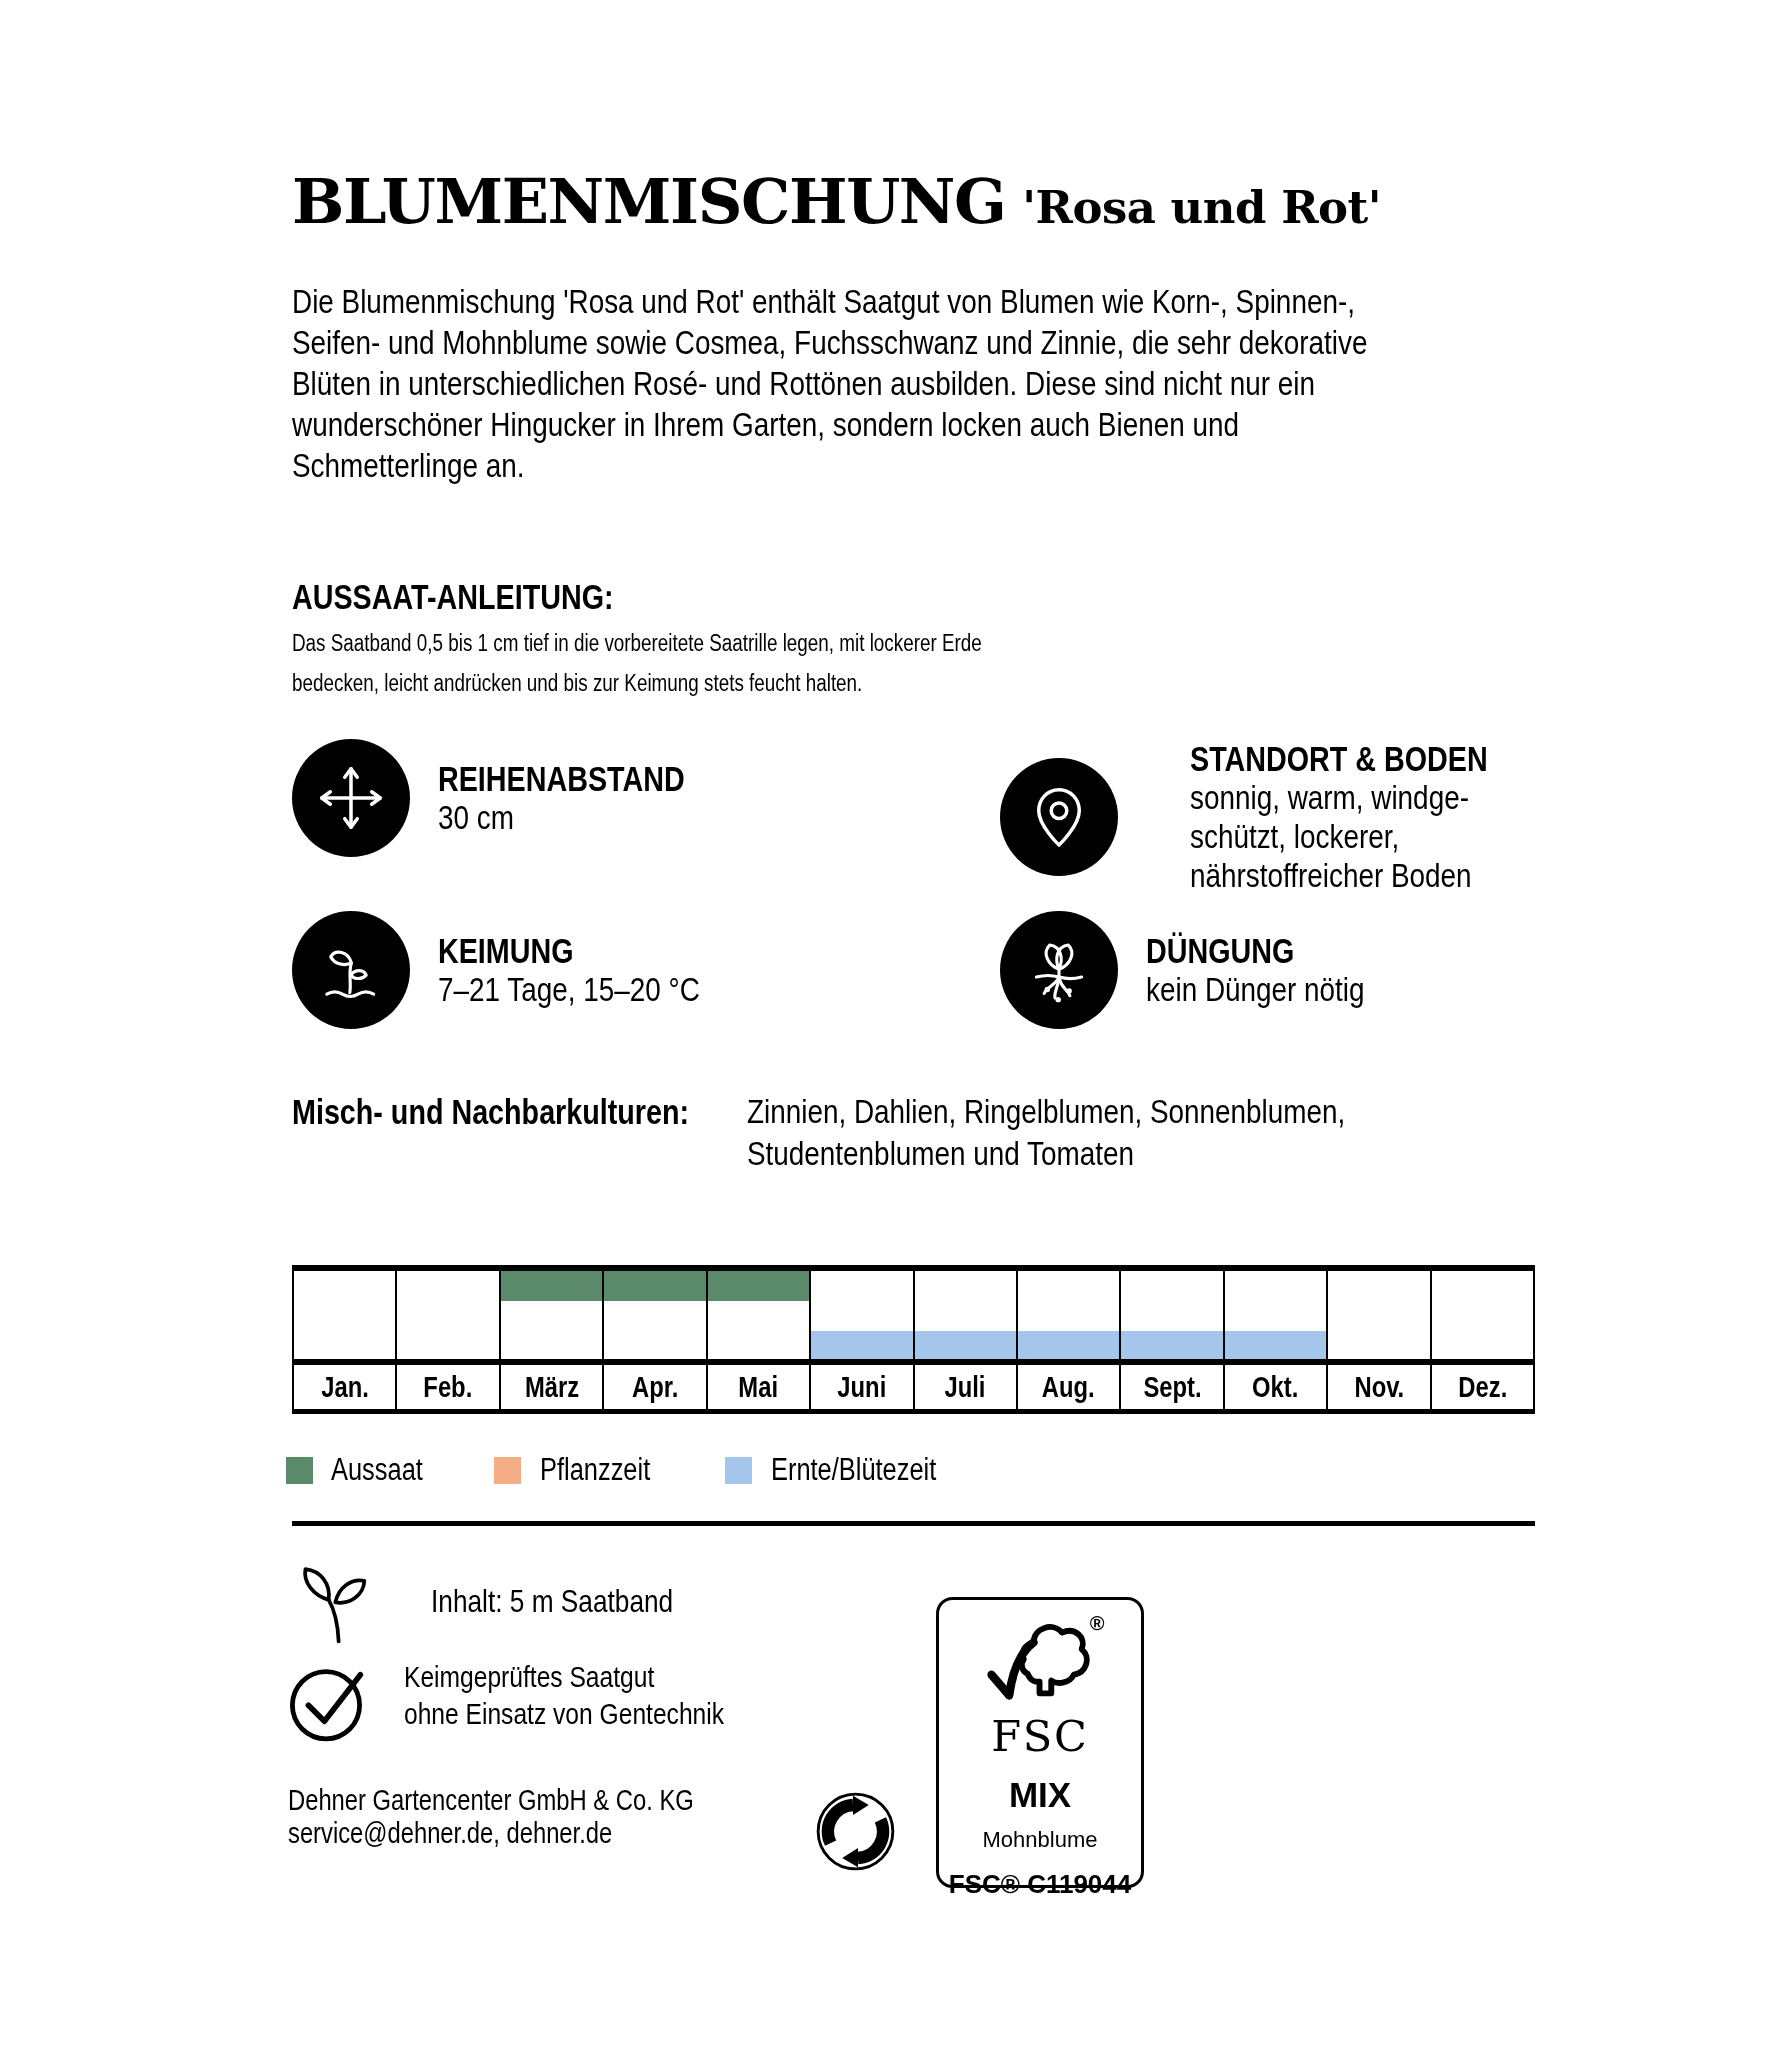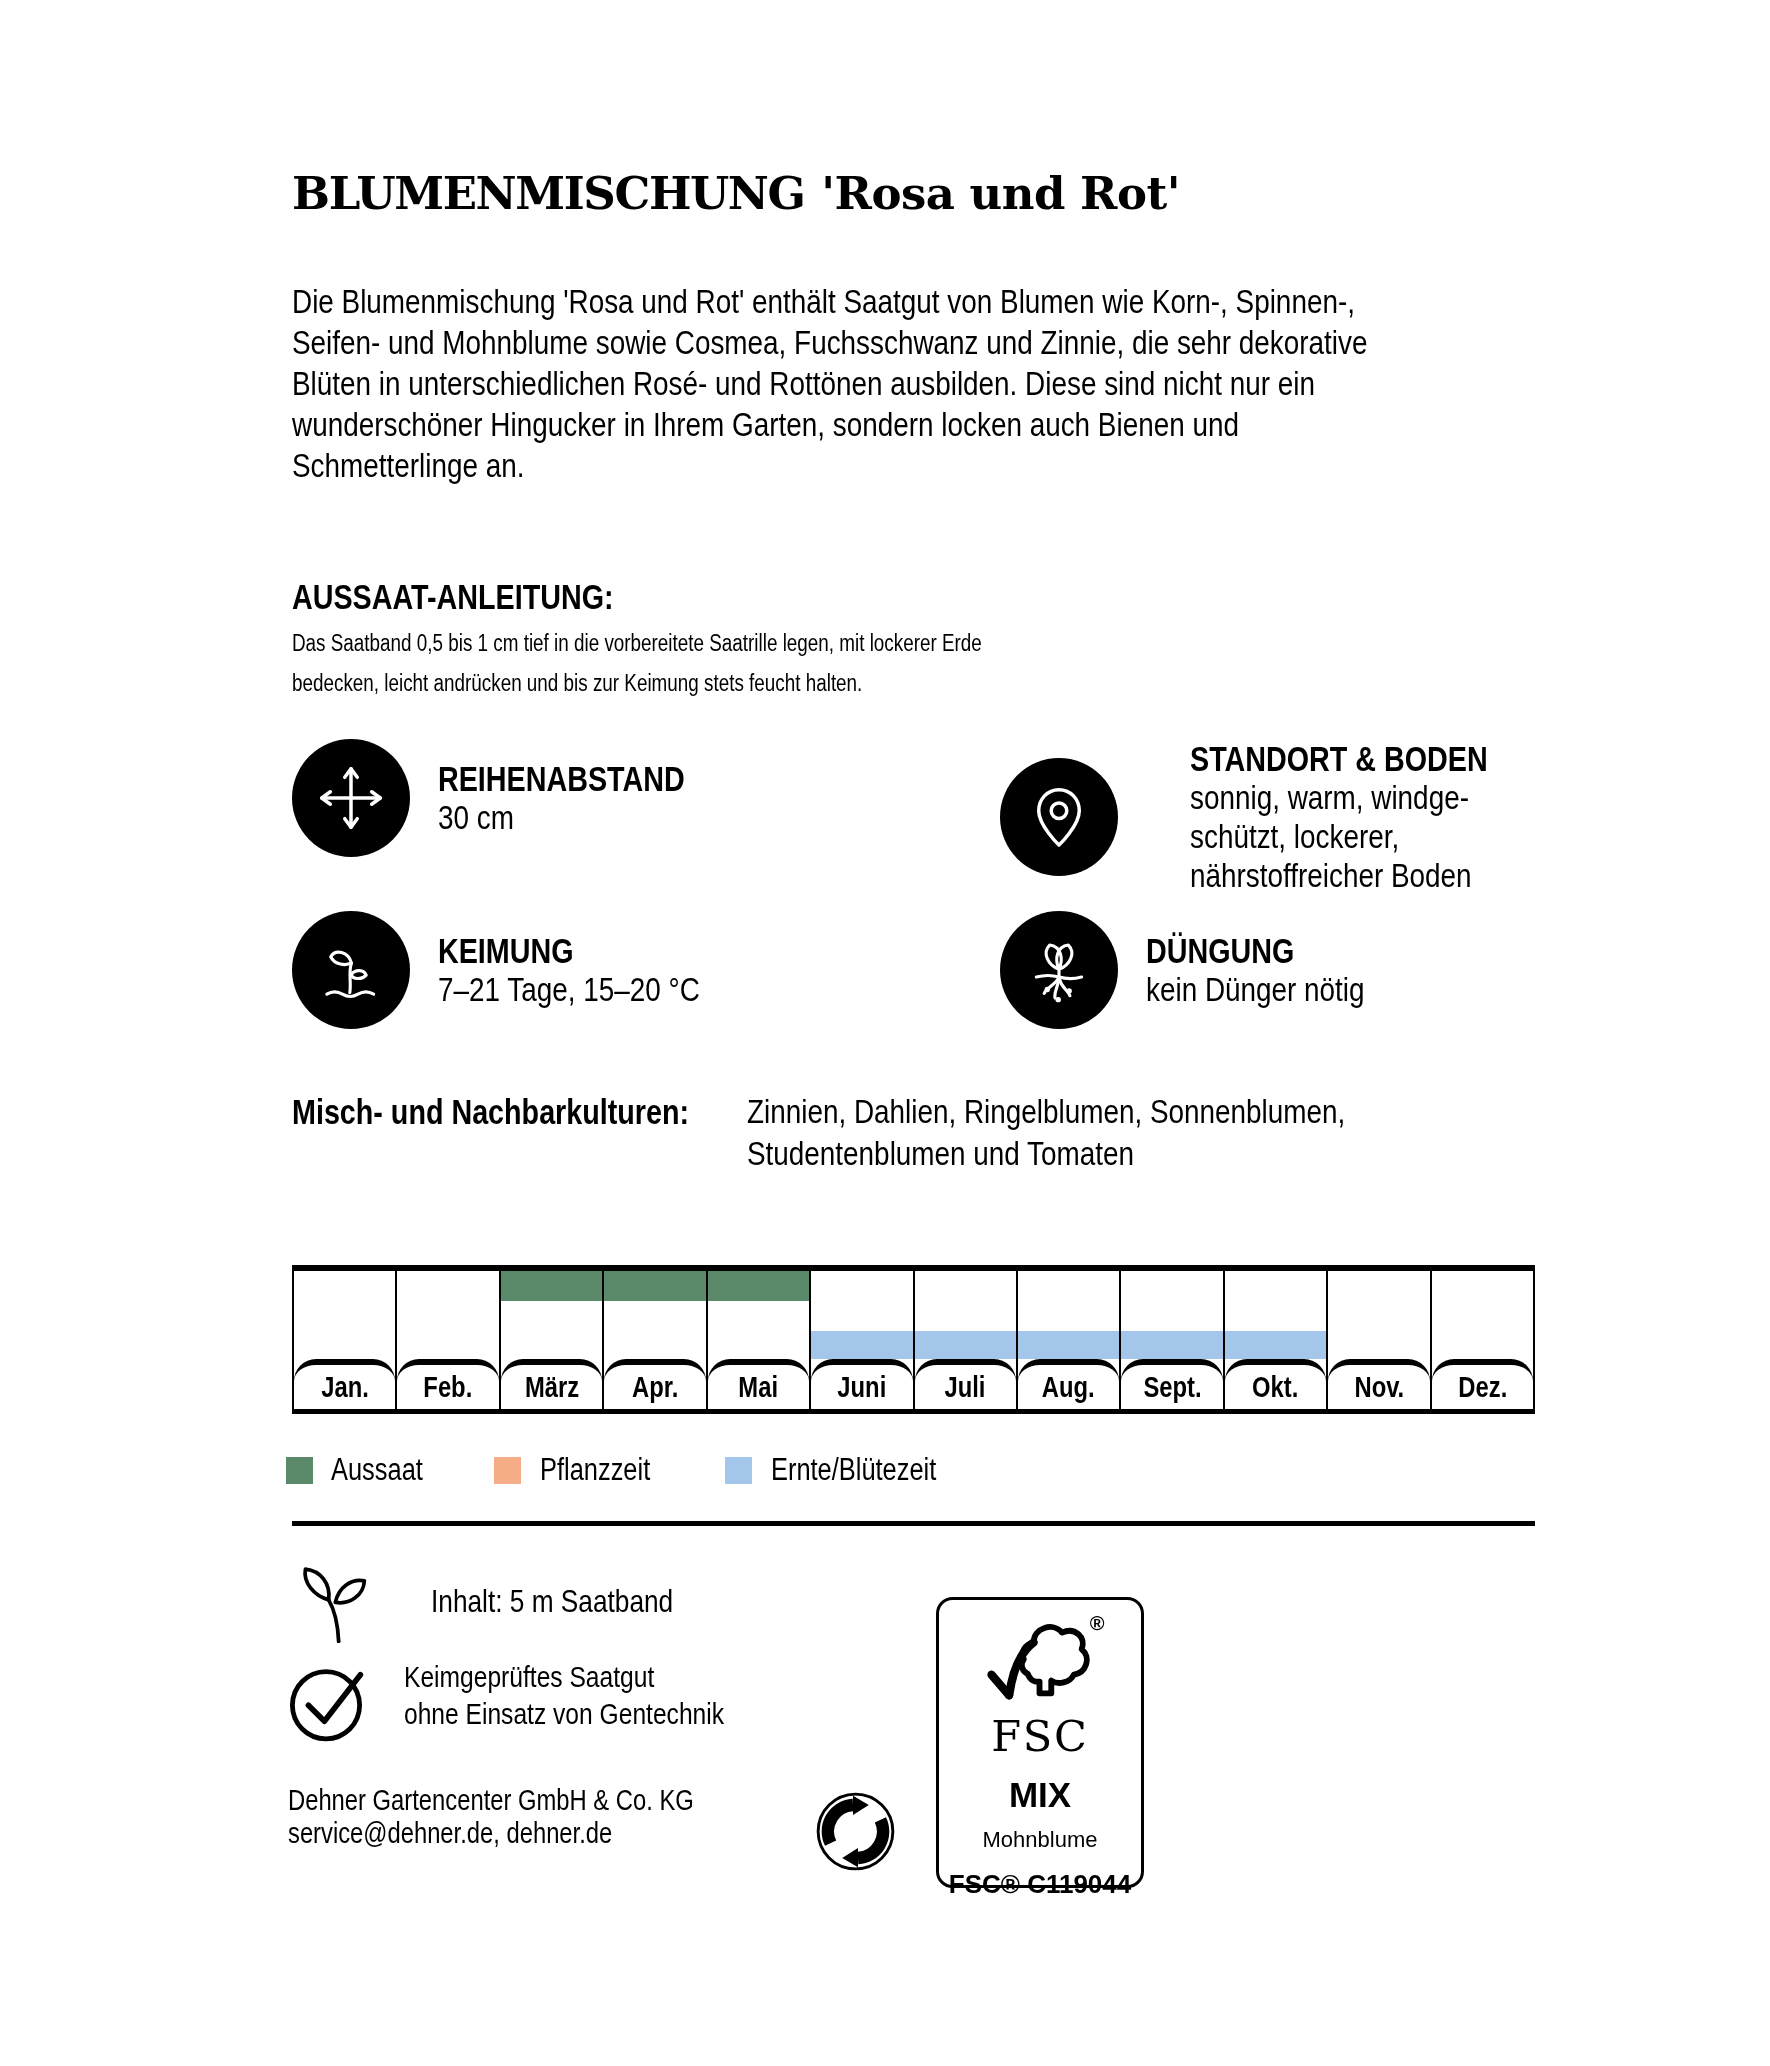--- a/index.html
+++ b/index.html
@@ -3,21 +3,21 @@
 <meta charset="utf-8">
 <style>
   html,body{margin:0;padding:0;background:#e8e8e8;}
   .page{position:relative;width:1771px;height:2066px;background:#ffffff;overflow:hidden;
         font-family:"Liberation Sans",sans-serif;color:#000;}
   .abs{position:absolute;}
   .cond{display:inline-block;transform:scaleX(0.82);transform-origin:0 50%;white-space:nowrap;}
   .cond-c{display:inline-block;transform:scaleX(0.82);transform-origin:50% 50%;white-space:nowrap;}
 
   
-  .title-main{font-family:"DejaVu Serif",serif;font-weight:700;font-size:45px;letter-spacing:-1.4px;}
+  .title-main{font-family:"DejaVu Serif",serif;font-weight:700;font-size:62px;letter-spacing:-1.4px;}
   .title-variety{font-family:"DejaVu Serif",serif;font-weight:700;font-size:45px;margin-left:16.6px;letter-spacing:-0.5px;}
 
   
   .intro{top:281px;left:292px;font-size:34px;line-height:41px;}
   .sowing{top:577px;left:292px;}
   .sowing-heading{font-size:35px;font-weight:700;line-height:40px;}
   .sowing-lines{margin-top:5.5px;font-size:23px;line-height:40px;}
 
   
   .info-item{display:flex;align-items:center;}
@@ -34,21 +34,21 @@
   
   .cal{top:1265px;left:292px;width:1243px;display:flex;
        border:2.8px solid #000;border-top-width:6.5px;border-bottom-width:5.5px;box-sizing:border-box;}
   .cal-cell{flex:1 1 0;border-left:2.8px solid #000;}
   .cal-cell:first-child{border-left:none;}
   .cal-bars{position:relative;height:88px;}
   .band{position:absolute;left:0;right:0;}
   .band.top{top:0;height:29.5px;}
   .band.bottom{bottom:0;height:28px;}
   .cal-label{height:44px;border-top:6.5px solid #000;display:flex;align-items:center;justify-content:center;
-             font-size:29px;font-weight:700;border-radius:22px;}
+             font-size:29px;font-weight:700;}
 
   
   .legend{top:1452px;left:286px;display:flex;gap:51px;align-items:center;}
   .legend-item{display:flex;align-items:center;}
   .legend-swatch{width:27px;height:27px;margin-right:18.4px;flex:0 0 auto;}
   .legend-label{font-size:31px;}
 
   .divider{top:1521px;left:292px;width:1243px;height:4.6px;background:#000;}
 
   

